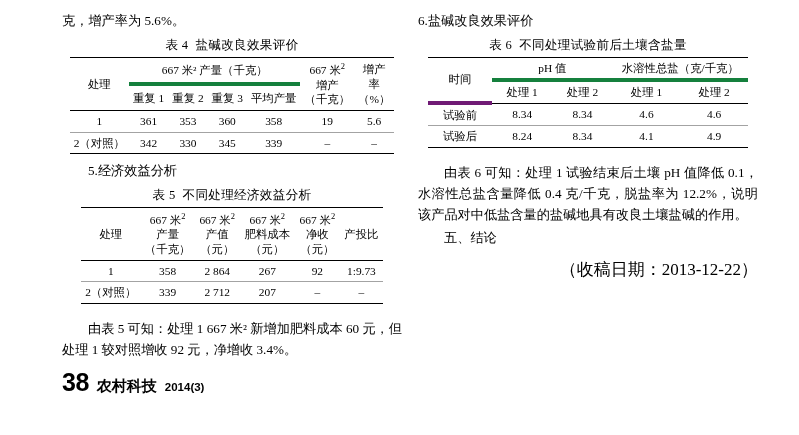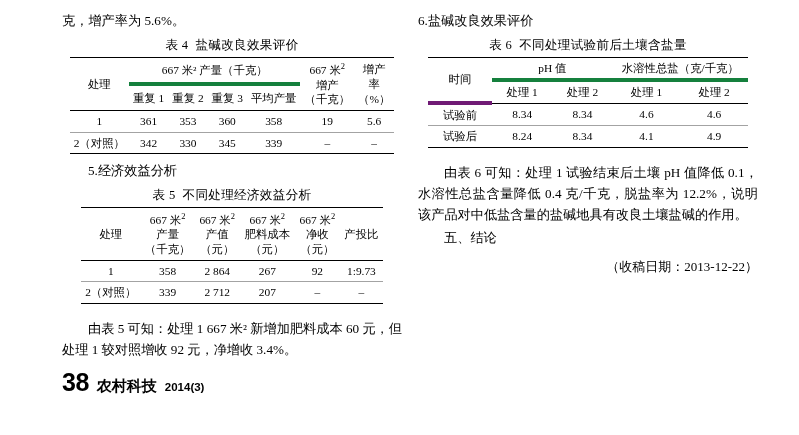--- a/index.html
+++ b/index.html
@@ -95,21 +95,21 @@
     font-size: 15px;
     font-weight: bold;
     font-family: "DejaVu Sans", sans-serif;
   }
   .footer .issue {
     font-size: 11.5px;
     font-weight: bold;
     font-family: "Liberation Sans", sans-serif;
   }
   .date-line {
-    font-size: 13px;
+    font-size: 17px;
     text-align: right;
     margin-top: 10px;
   }
   .small-gap { height: 6px; }
 </style>
 </head>
 <body>
 
 <div class="page">
 

